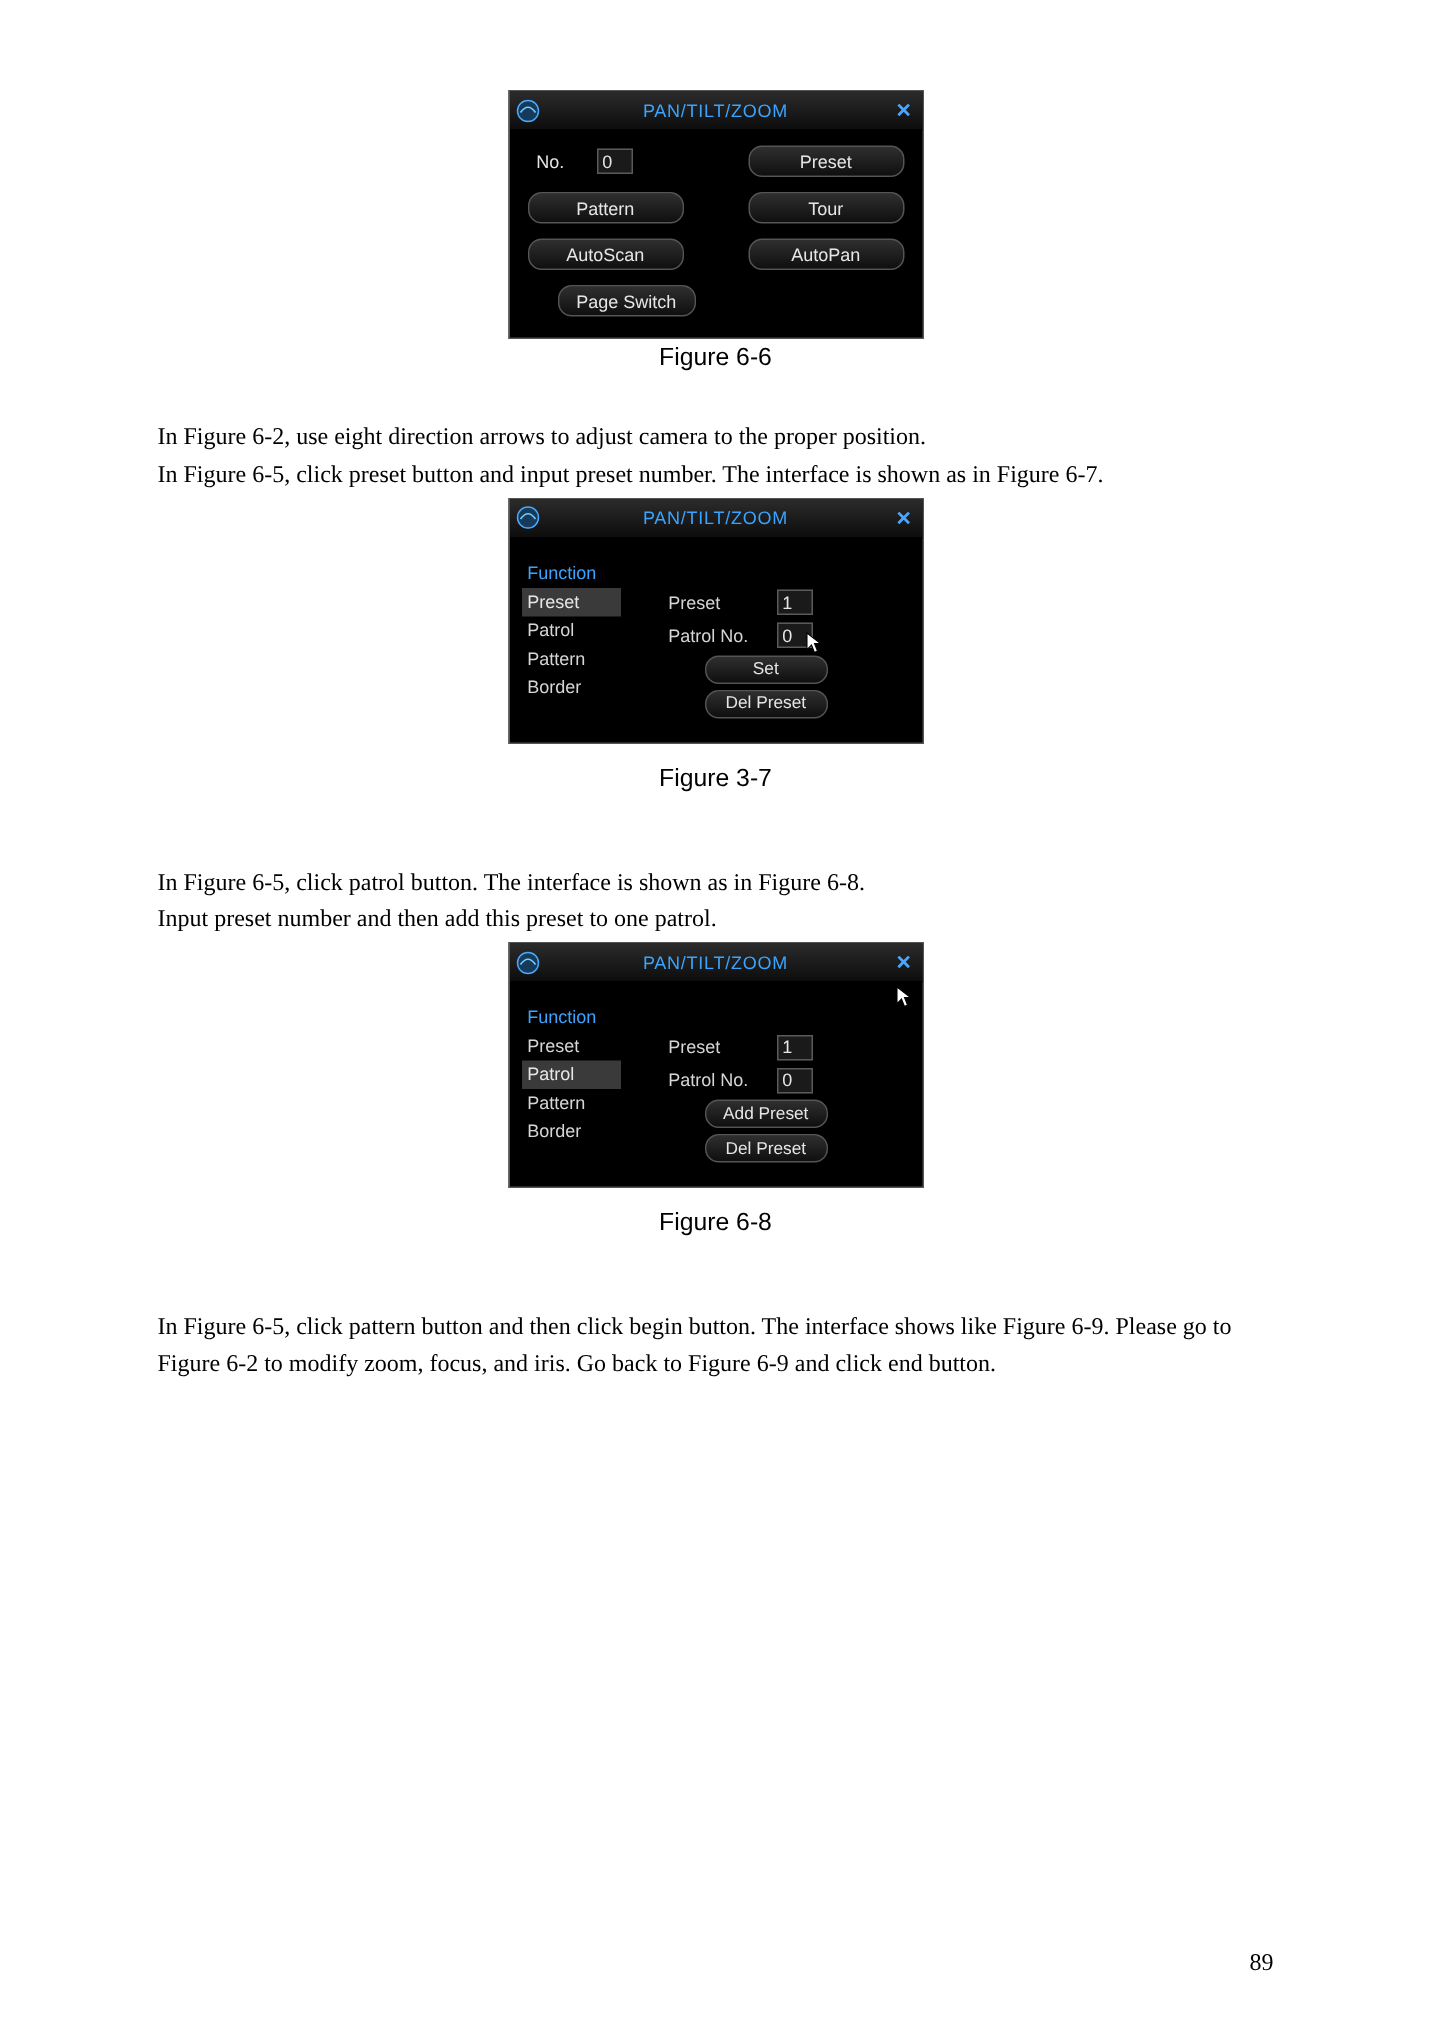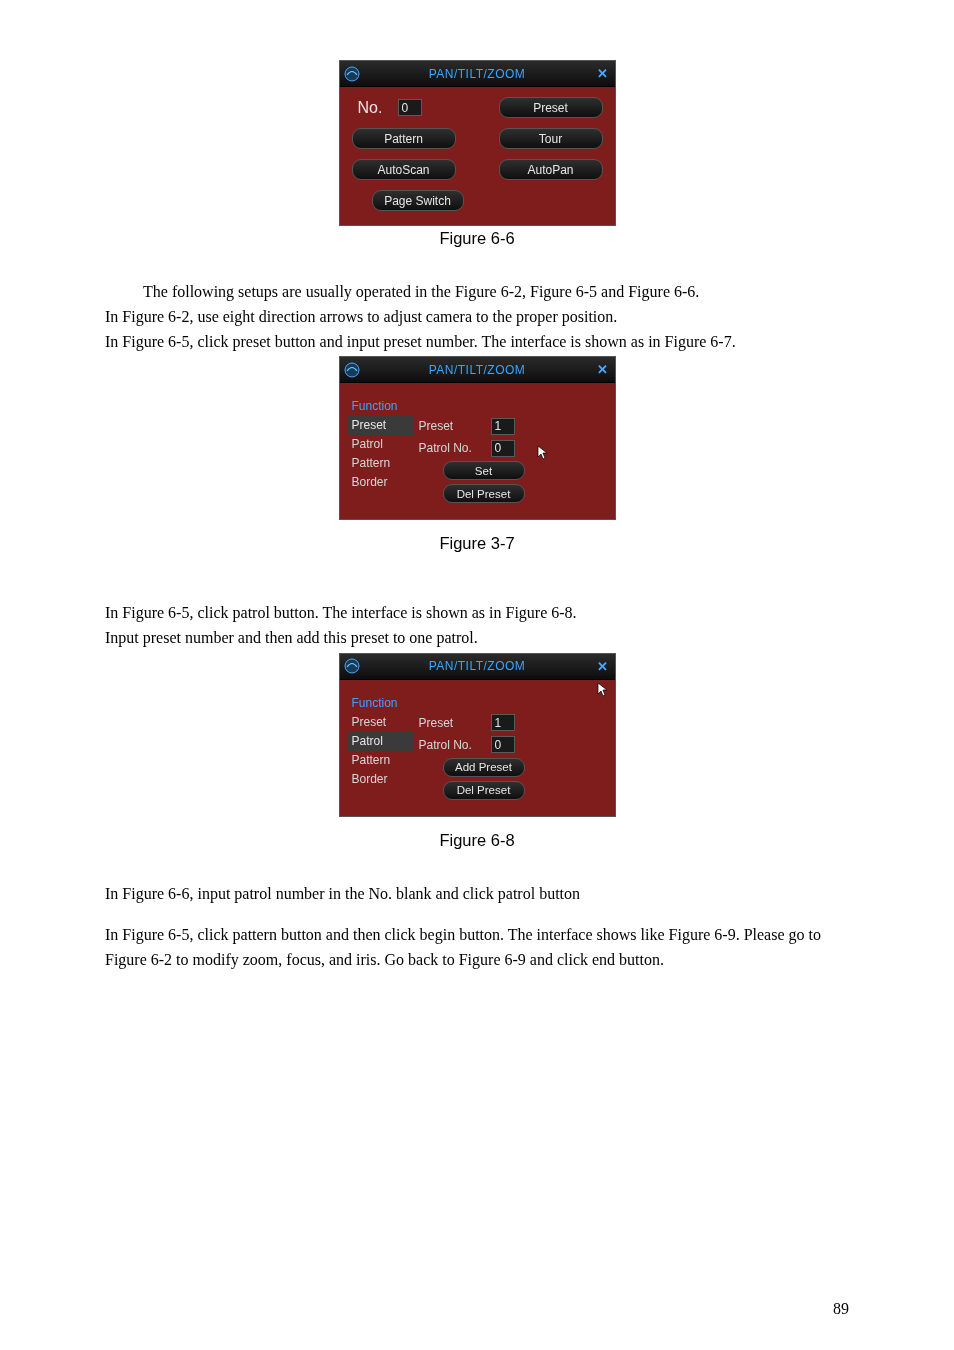--- a/index.html
+++ b/index.html
@@ -31,21 +31,21 @@
   .gap-sm { height: 8px; }
   .pgnum {
     position: absolute;
     right: 105px;
     bottom: 32px;
     font-size: 16px;
   }
 
   
   .ptz-panel {
-    background: #7f1d1d;
+    background: #000000;
     border: 1px solid #555;
     width: 275px;
     margin: 0 auto;
     text-align: left;
     position: relative;
   }
   .ptz-titlebar {
     display: flex;
     align-items: center;
     height: 25px;
@@ -78,21 +78,21 @@
   
   .f66-row {
     display: flex;
     align-items: center;
     gap: 12px;
     margin-bottom: 10px;
   }
   .f66-label {
     color: #e6e6e6;
     font-family: Arial, Helvetica, sans-serif;
-    font-size: 16px;
+    font-size: 12px;
     width: 28px;
     padding-left: 6px;
   }
   .ptz-input {
     background: #1a1a1a;
     border: 1px solid #5a5a5a;
     color: #e6e6e6;
     font-family: Arial, Helvetica, sans-serif;
     font-size: 12px;
     padding: 0 3px;
@@ -114,21 +114,21 @@
     box-sizing: border-box;
     padding: 0 8px;
     cursor: pointer;
   }
   .ptz-btn.wide { width: 104px; }
   .ptz-btn.sm   { width: 80px; height: 19px; font-size: 11.5px; }
   .ptz-btn.ps   { width: 92px; }
 
   
   .func-panel .ptz-body { padding: 14px 12px 16px 8px; }
-  .func-cols { display: flex; gap: 5px; }
+  .func-cols { display: flex; gap: 32px; }
   .func-list { list-style: none; margin: 0; padding: 0; width: 66px; }
   .func-list li {
     font-family: Arial, Helvetica, sans-serif;
     font-size: 12px;
     color: #d6d6d6;
     height: 19px;
     line-height: 19px;
     padding-left: 4px;
   }
   .func-list li.head { color: #3aa4ff; }
@@ -193,21 +193,20 @@
         <div class="f66-row" style="margin-bottom:0">
           <span class="ptz-btn ps" style="margin-left:20px">Page Switch</span>
         </div>
       </div>
     </div>
     <div class="caption">Figure 6-6</div>
   </div>
 
   <div class="gap"></div>
 
-  <p class="body-text indent">The following setups are usually operated in the Figure 6-2, Figure 6-5 and Figure 6-6.</p>
   <p class="body-text">In Figure 6-2, use eight direction arrows to adjust camera to the proper position.</p>
   <p class="body-text">In Figure 6-5, click preset button and input preset number. The interface is shown as in Figure 6-7.</p>
 
   <div class="fig-wrap" style="margin-top:2px">
     <div class="ptz-panel func-panel" style="width:275px">
       <div class="ptz-titlebar">
         <div class="ptz-logo">
           <svg width="18" height="18" viewBox="0 0 18 18">
               <circle cx="9" cy="9" r="7" fill="#183a5a" stroke="#4aa7ff" stroke-width="1"></circle>
               <path d="M4 10 Q9 3 14 10" stroke="#6fd0ff" stroke-width="1.1" fill="none"></path>
@@ -300,19 +299,18 @@
             </div>
           </div>
         </div>
       </div>
     </div>
     <div class="caption" style="margin-top:14px">Figure 6-8</div>
   </div>
 
   <div class="gap"></div>
 
-  <p class="body-text">In Figure 6-6, input patrol number in the No. blank and click patrol button</p>
   <div class="gap-sm"></div>
     <div class="gap-sm"></div>
   <p class="body-text">In Figure 6-5, click pattern button and then click begin button. The interface shows like Figure 6-9. Please go to Figure 6-2 to modify zoom, focus, and iris.  Go back to Figure 6-9 and click end button.</p>
 
   <div class="pgnum">89</div>
 </div>
 
 </body></html>

